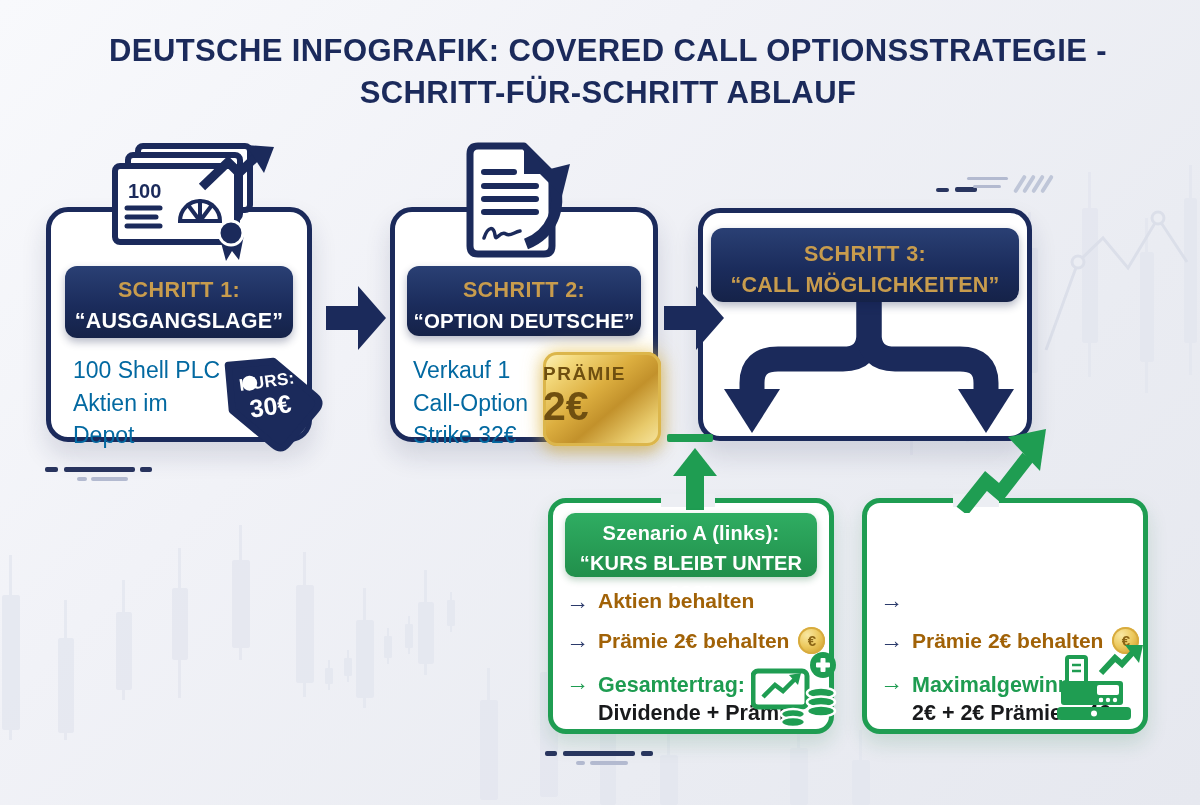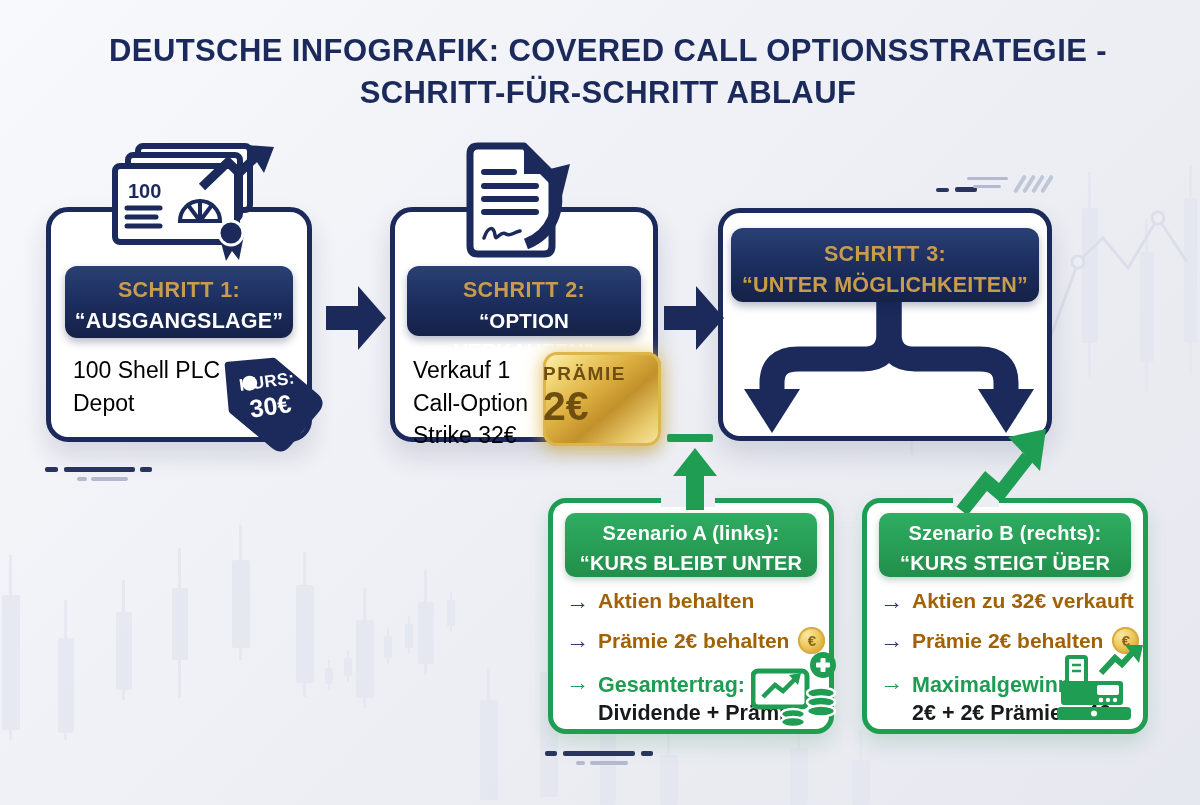--- a/index.html
+++ b/index.html
@@ -30,21 +30,21 @@
   }
   .step-header{
     position:absolute;border-radius:12px;text-align:center;
     background:linear-gradient(180deg,#2a4074 0%,#1b2c5c 55%,#152248 100%);
     box-shadow:0 4px 9px rgba(18,28,70,.3);
     padding-top:9px;line-height:1.45;
   }
   .step-header .h1{color:#c89c4d;font-weight:bold;font-size:21.5px;letter-spacing:.4px;}
   .step-header .h2{color:#fff;font-weight:bold;font-size:21.5px;letter-spacing:.2px;}
   .step-header.gold2 .h2{color:#c89c4d;}
-  .step-body{position:absolute;color:#000000;font-size:23px;line-height:1.42;}
+  .step-body{position:absolute;color:#0369a1;font-size:23px;line-height:1.42;}
 
   
   .tag-text{
     position:absolute;text-align:center;color:#fff;font-weight:bold;
     transform:rotate(-8deg);line-height:1.15;
   }
   .tag-text .t1{font-size:17px;letter-spacing:.4px;}
   .tag-text .t2{font-size:25px;}
 
   
@@ -183,64 +183,65 @@
     <div>SCHRITT-FÜR-SCHRITT ABLAUF</div>
   </div>
 
   <div class="step-card" id="card1" style="left:46px;top:207px;width:266px;height:235px;">
     <div class="step-header" style="left:14px;right:14px;top:54px;height:72px;">
       <div class="h1">SCHRITT 1:</div>
       <div class="h2">“AUSGANGSLAGE”</div>
     </div>
     <div class="step-body" style="left:22px;top:142px;">
       <div>100 Shell PLC</div>
+      <div>Aktien im</div>
       <div>Depot</div>
     </div>
 
     <svg width="116" height="116" viewBox="0 0 116 116" style="position:absolute;left:156px;top:126px;">
       <g transform="rotate(40 58 58)">
         <path d="M10 58 L42 26 L96 26 Q106 26 106 36 L106 80 Q106 90 96 90 L42 90 Z" fill="#1b2a5b" stroke="#1b2a5b" stroke-width="7" stroke-linejoin="round"></path>
         <circle cx="38" cy="58" r="7.5" fill="#fff"></circle>
       </g>
     </svg>
     <div class="tag-text" style="left:176px;top:160px;width:84px;">
       <div class="t1">KURS:</div>
       <div class="t2">30€</div>
     </div>
   </div>
 
   <div class="step-card" id="card2" style="left:380px;top:207px;width:268px;height:235px;margin-left:10px;">
     <div class="step-header" style="left:12px;right:12px;top:54px;height:70px;">
       <div class="h1">SCHRITT 2:</div>
-      <div class="h2" style="font-size:20.5px;">“OPTION VERKAUFEN”</div>
+      <div class="h2" style="font-size:20.5px;">“OPTION DEUTSCHE”</div>
     </div>
     <div class="step-body" style="left:18px;top:142px;">
       <div>Verkauf 1</div>
       <div>Call-Option</div>
       <div>Strike 32€</div>
     </div>
     <div class="badge" style="left:148px;top:140px;width:118px;height:94px;">
       <div class="b1">PRÄMIE</div>
       <div class="b2">2€</div>
     </div>
   </div>
 
-  <div class="step-card" id="card3" style="left:718px;top:208px;width:334px;height:233px;">
+  <div class="step-card" id="card3" style="left:698px;top:208px;width:334px;height:233px;">
 
     <svg width="324" height="146" viewBox="0 0 324 146" style="position:absolute;left:0;top:88px;">
       <g stroke="#1b2a5b" stroke-width="25" fill="none">
         <path d="M166 0 V32 Q166 58 140 58 L75 58 Q49 58 49 82 V92"></path>
         <path d="M166 0 V32 Q166 58 192 58 L257 58 Q283 58 283 82 V92"></path>
       </g>
       <polygon points="21,88 77,88 49,132" fill="#1b2a5b"></polygon>
       <polygon points="255,88 311,88 283,132" fill="#1b2a5b"></polygon>
     </svg>
     <div class="step-header gold2" style="left:8px;right:8px;top:15px;height:74px;padding-top:11px;">
       <div class="h1">SCHRITT 3:</div>
-      <div class="h2">“UNTER MÖGLICHKEITEN”</div>
+      <div class="h2">“CALL MÖGLICHKEITEN”</div>
     </div>
   </div>
 
   <svg width="62" height="72" viewBox="0 0 62 72" style="position:absolute;left:326px;top:282px;">
     <polygon points="0,24 32,24 32,4 60,36 32,68 32,48 0,48" fill="#1b2a5b"></polygon>
   </svg>
   <svg width="62" height="72" viewBox="0 0 62 72" style="position:absolute;left:664px;top:282px;">
     <polygon points="0,24 32,24 32,4 60,36 32,68 32,48 0,48" fill="#1b2a5b"></polygon>
   </svg>
 
@@ -331,27 +332,22 @@
       </g>
     </svg>
   </div>
 
   <div class="scenario-card" style="left:862px;top:498px;width:286px;height:236px;">
     <div class="gap-mask" style="left:86px;width:46px;"></div>
     <svg width="96" height="84" viewBox="0 0 96 84" style="position:absolute;left:85px;top:-74px;">
       <polyline points="10,82 34,52 48,64 76,28" fill="none" stroke="#1f9d52" stroke-width="14"></polyline>
       <polygon points="56,8 94,0 88,42" fill="#1f9d52"></polygon>
     </svg>
-    <div class="sc-header">
-      <div>Szenario B (rechts):</div>
-      <div>“KURS STEIGT ÜBER 32€”</div>
-    </div>
     <div class="row" style="top:86px;">
       <span class="arrow-glyph">→</span>
-      <span class="row-text">Aktien zu 32€ verkauft</span>
     </div>
     <div class="row" style="top:124px;">
       <span class="arrow-glyph">→</span>
       <span class="row-text">Prämie 2€ behalten</span>
       <span class="coin">€</span>
     </div>
     <div class="row result" style="top:168px;align-items:flex-start;">
       <span class="arrow-glyph green">→</span>
       <span class="lines">
         <div class="r1">Maximalgewinn:</div>

